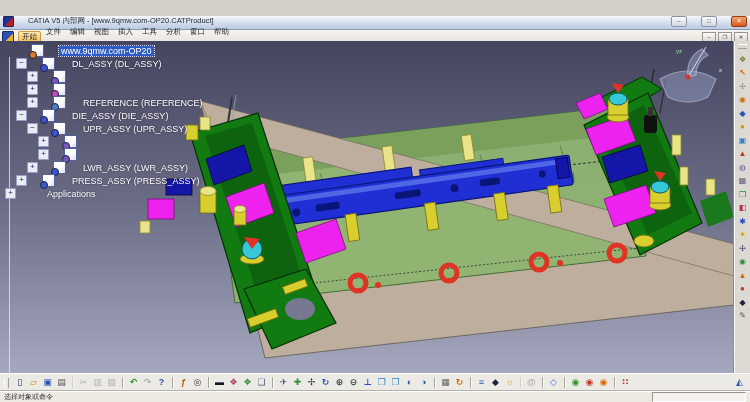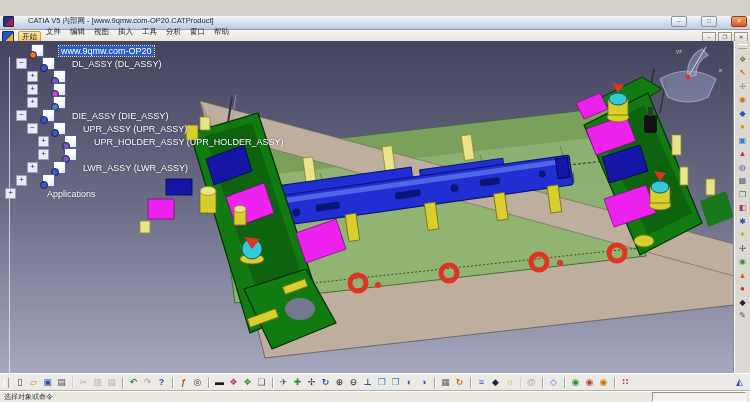--- a/index.html
+++ b/index.html
@@ -255,48 +255,49 @@
         <span class="expander">+</span>
         <span class="tree-icon" style="--c: #7a55c8;"></span>
       </div>
       <div class="tree-row" style="padding-left: 25px;">
         <span class="expander">+</span>
         <span class="tree-icon" style="--c: #c04ac0;"></span>
       </div>
       <div class="tree-row" style="padding-left: 25px;">
         <span class="expander">+</span>
         <span class="tree-icon" style="--c: #4a80c8;"></span>
+        <span class="tree-label">REFERENCE (REFERENCE)</span>
       </div>
       <div class="tree-row" style="padding-left: 14px;">
         <span class="expander">−</span>
         <span class="tree-icon" style="--c: #3a55d0;"></span>
         <span class="tree-label">DIE_ASSY (DIE_ASSY)</span>
       </div>
       <div class="tree-row" style="padding-left: 25px;">
         <span class="expander">−</span>
         <span class="tree-icon" style="--c: #3a55d0;"></span>
         <span class="tree-label">UPR_ASSY (UPR_ASSY)</span>
       </div>
       <div class="tree-row" style="padding-left: 36px;">
         <span class="expander">+</span>
         <span class="tree-icon" style="--c: #7a55c8;"></span>
-        <span class="tree-label">UPR_HOLDER_ASSY (UPR_HOLDER_ASSY)</span>
       </div>
       <div class="tree-row" style="padding-left: 36px;">
         <span class="expander">+</span>
         <span class="tree-icon" style="--c: #7a55c8;"></span>
       </div>
       <div class="tree-row" style="padding-left: 25px;">
         <span class="expander">+</span>
         <span class="tree-icon" style="--c: #3a55d0;"></span>
         <span class="tree-label">LWR_ASSY (LWR_ASSY)</span>
       </div>
       <div class="tree-row" style="padding-left: 14px;">
         <span class="expander">+</span>
         <span class="tree-icon" style="--c: #3a55d0;"></span>
+        <span class="tree-label">PRESS_ASSY (PRESS_ASSY)</span>
       </div>
       <div class="tree-row" style="padding-left: 3px;">
         <span class="expander">+</span>
         <span class="tree-icon hide"></span>
         <span class="tree-label">Applications</span>
       </div>
   </div>
 
   <div class="right-tools">
     <span class="grip"></span>

